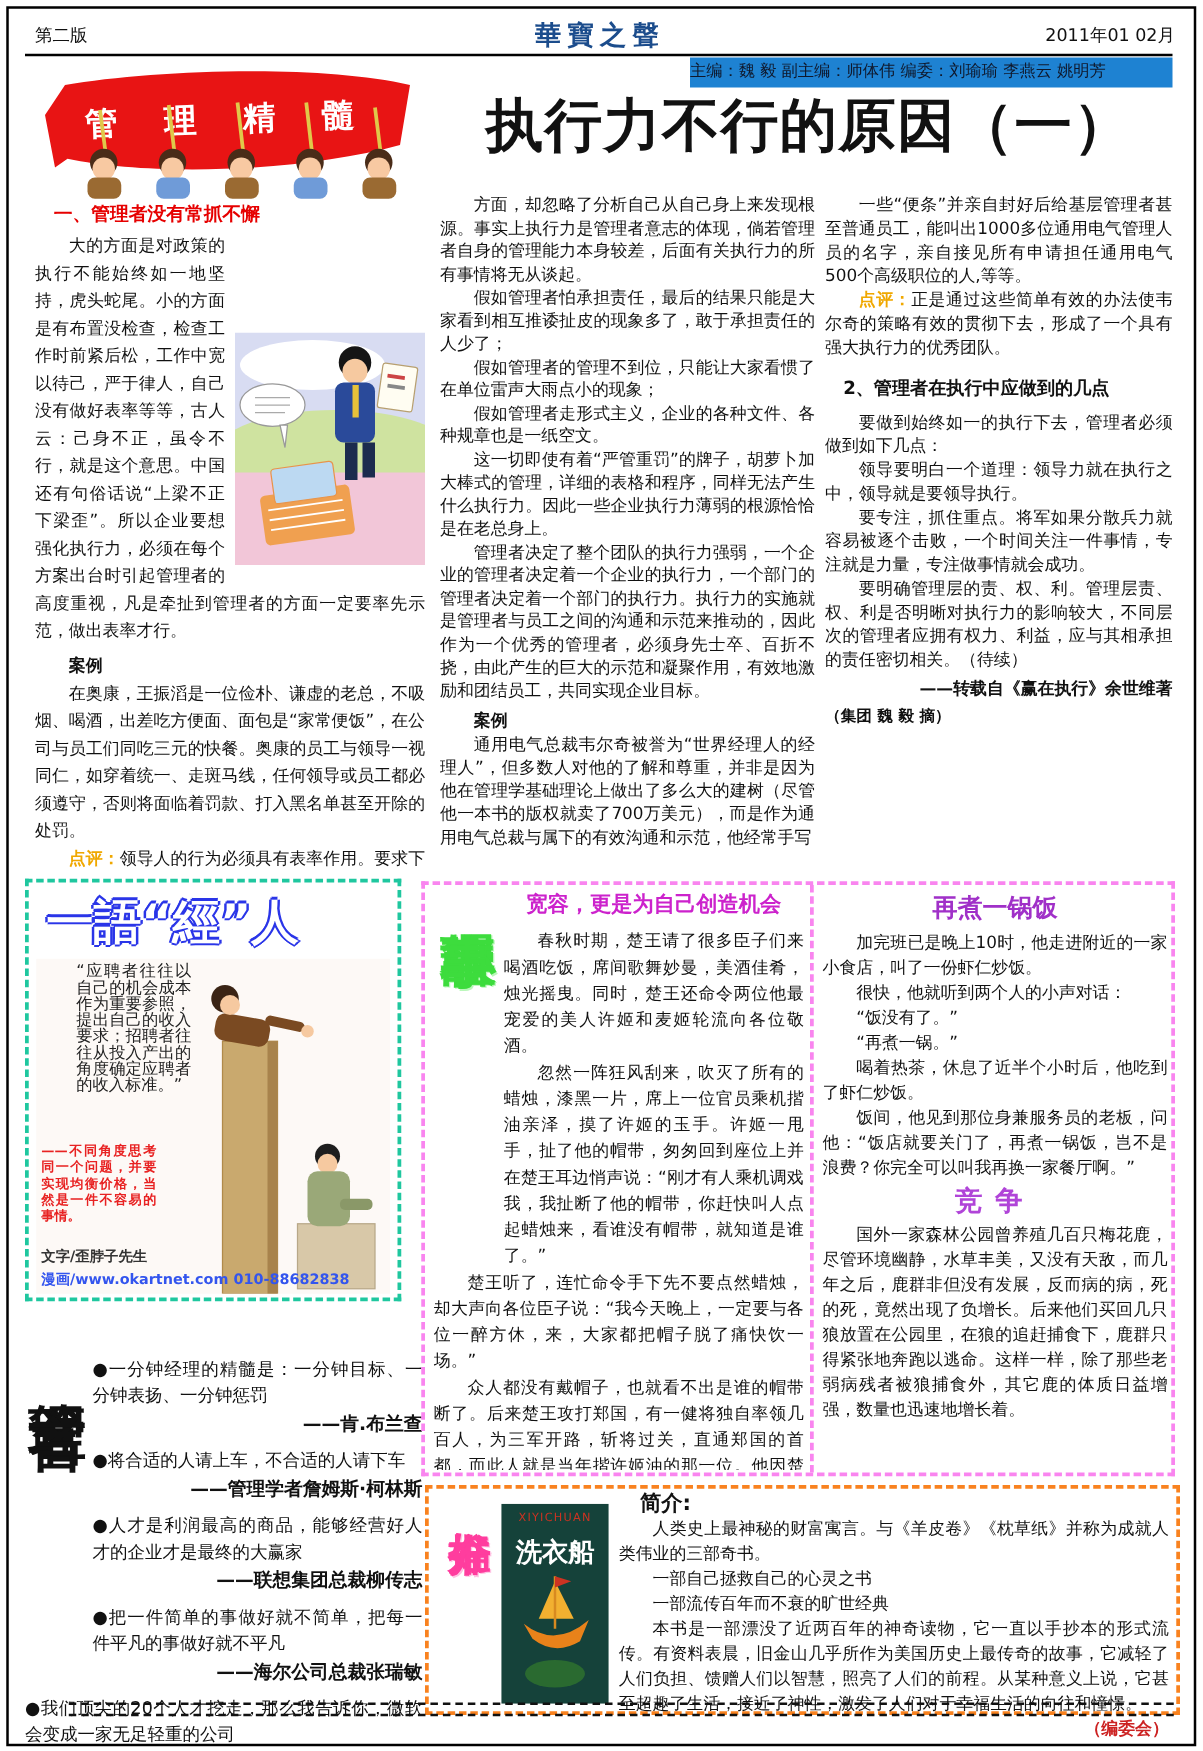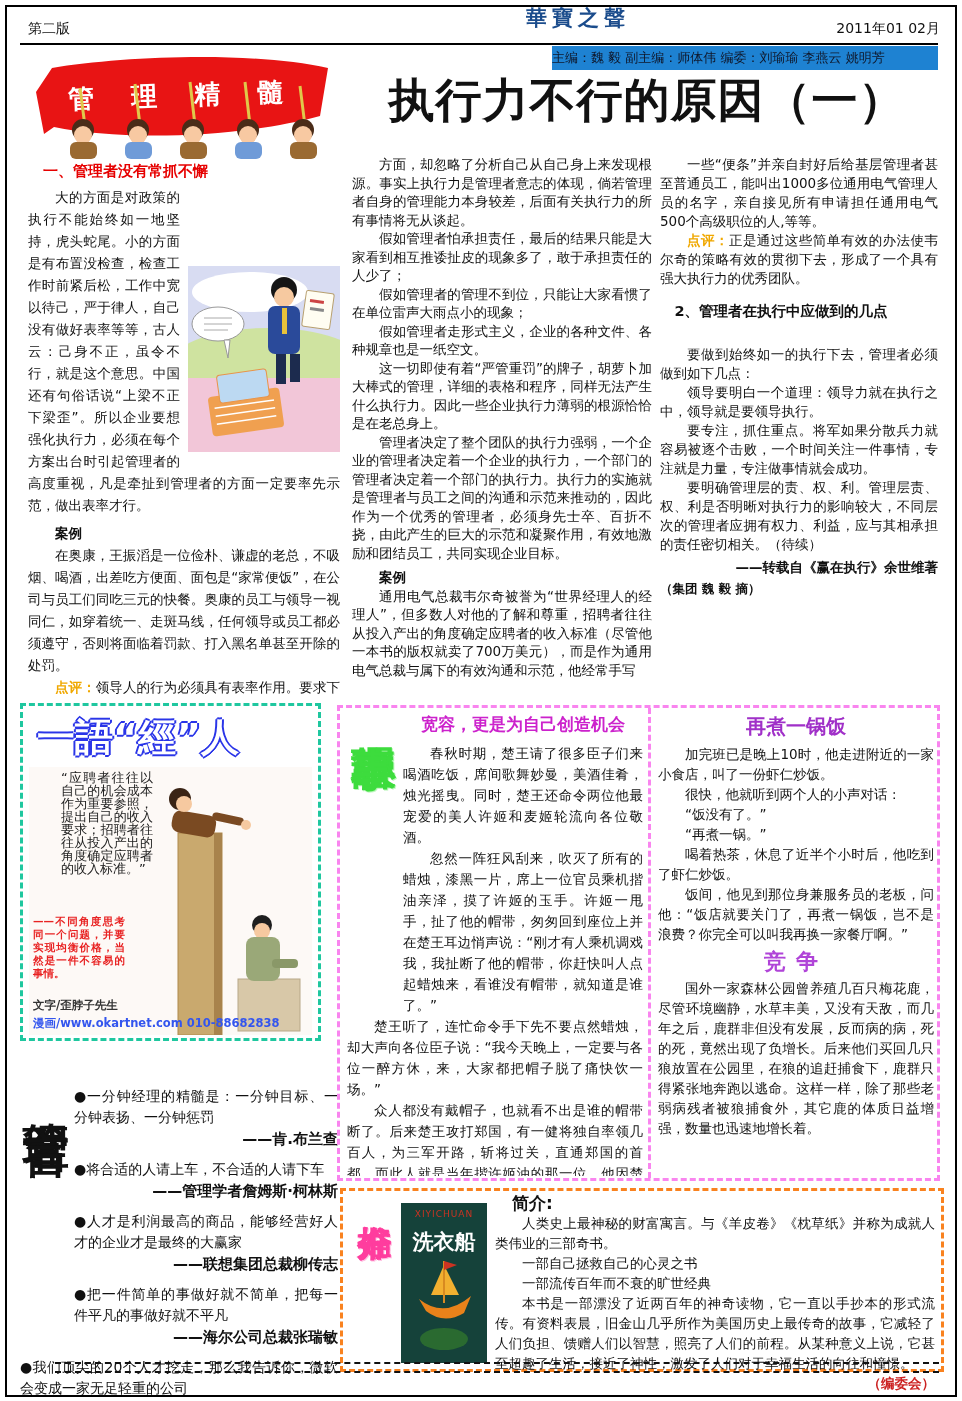--- a/index.html
+++ b/index.html
@@ -1,37 +1,37 @@
 <!DOCTYPE html>
 <html><head>
 <meta charset="utf-8">
 <style>
   html,body{margin:0;padding:0;background:#fff;}
   .page{position:relative;width:962px;height:1401px;background:#fff;overflow:hidden;
         font-family:"DejaVu Sans","Liberation Sans",sans-serif;color:#111;}
   .frame{position:absolute;left:5px;top:5px;width:948px;height:1388px;border:2px solid #000;}
   
   .edition{position:absolute;left:28px;top:20px;font-size:14px;}
-  .masthead{position:absolute;left:330px;top:4px;width:300px;text-align:right;
+  .masthead{position:absolute;left:330px;top:14px;width:300px;text-align:center;
             font-size:21px;font-weight:bold;color:#1b4c8c;letter-spacing:5px;}
   .issue-date{position:absolute;left:780px;top:20px;width:160px;text-align:right;font-size:14px;}
   .head-rule{position:absolute;left:20px;top:43px;width:918px;border-top:2px solid #000;}
   .editors{position:absolute;left:552px;top:46px;width:386px;height:24px;background:#1e82d2;
            color:#0f172a;font-size:13px;line-height:24px;padding-left:0;box-sizing:border-box;white-space:nowrap;}
   
   .banner{position:absolute;left:28px;top:54px;width:308px;height:110px;}
   .headline{position:absolute;left:348px;top:70px;width:598px;text-align:center;
             font-size:46px;font-weight:800;letter-spacing:1px;}
   
   .col{position:absolute;font-size:13.5px;text-align:justify;overflow:hidden;}
   .col1{left:28px;top:160px;width:312px;height:534px;line-height:22px;}
   .col2{left:352px;top:155px;width:300px;height:540px;line-height:18.5px;}
   .col3{left:660px;top:155px;width:278px;height:540px;line-height:19px;}
   .p{margin:0;text-indent:2em;}
-  .sp{margin-top:24px;}
+  .sp{margin-top:8px;}
   .red-h{color:#e60000;font-weight:bold;font-size:15px;margin:0 0 4px 0;text-indent:1em;}
   .case-h{font-weight:bold;margin:6px 0 0 0;text-indent:2em;}
   .sub-h{font-weight:bold;font-size:14.5px;margin:14px 0 8px 0;text-indent:1em;}
   .cmt{color:#f0a800;font-weight:bold;}
   .src{margin:4px 0 0 0;text-align:right;font-weight:bold;}
   .byl{margin:2px 0 0 0;font-weight:bold;font-size:12.5px;}
   .float-cartoon{float:right;width:152px;height:186px;margin:80px 0 4px 8px;}
   
   .yiyu-box{position:absolute;left:20px;top:703px;width:301px;height:338px;
             border:3px dashed #1fc79f;box-sizing:border-box;background:#fff;}
@@ -172,21 +172,21 @@
   </div>
 
   <div class="col col2">
     <p class="p">方面，却忽略了分析自己从自己身上来发现根源。事实上执行力是管理者意志的体现，倘若管理者自身的管理能力本身较差，后面有关执行力的所有事情将无从谈起。</p>
     <p class="p">假如管理者怕承担责任，最后的结果只能是大家看到相互推诿扯皮的现象多了，敢于承担责任的人少了；</p>
     <p class="p">假如管理者的管理不到位，只能让大家看惯了在单位雷声大雨点小的现象；</p>
     <p class="p">假如管理者走形式主义，企业的各种文件、各种规章也是一纸空文。</p>
     <p class="p">这一切即使有着“严管重罚”的牌子，胡萝卜加大棒式的管理，详细的表格和程序，同样无法产生什么执行力。因此一些企业执行力薄弱的根源恰恰是在老总身上。</p>
     <p class="p">管理者决定了整个团队的执行力强弱，一个企业的管理者决定着一个企业的执行力，一个部门的管理者决定着一个部门的执行力。执行力的实施就是管理者与员工之间的沟通和示范来推动的，因此作为一个优秀的管理者，必须身先士卒、百折不挠，由此产生的巨大的示范和凝聚作用，有效地激励和团结员工，共同实现企业目标。</p>
     <p class="case-h sp">案例</p>
-    <p class="p">通用电气总裁韦尔奇被誉为“世界经理人的经理人”，但多数人对他的了解和尊重，招聘者往往从投入产出的角度确定应聘者的收入标准（尽管他一本书的版权就卖了700万美元），而是作为通用电气总裁与属下的有效沟通和示范，他经常手写</p>
+    <p class="p">通用电气总裁韦尔奇被誉为“世界经理人的经理人”，但多数人对他的了解和尊重，并非是因为他在管理学基础理论上做出了多么大的建树（尽管他一本书的版权就卖了700万美元），而是作为通用电气总裁与属下的有效沟通和示范，他经常手写</p>
   </div>
 
   <div class="col col3">
     <p class="p">一些“便条”并亲自封好后给基层管理者甚至普通员工，能叫出1000多位通用电气管理人员的名字，亲自接见所有申请担任通用电气500个高级职位的人,等等。</p>
     <p class="p"><span class="cmt">点评：</span><span>正是通过这些简单有效的办法使韦尔奇的策略有效的贯彻下去，形成了一个具有强大执行力的优秀团队。</span></p>
     <h4 class="sub-h">2、管理者在执行中应做到的几点</h4>
     <p class="p sp">要做到始终如一的执行下去，管理者必须做到如下几点：</p>
     <p class="p">领导要明白一个道理：领导力就在执行之中，领导就是要领导执行。</p>
     <p class="p">要专注，抓住重点。将军如果分散兵力就容易被逐个击败，一个时间关注一件事情，专注就是力量，专注做事情就会成功。</p>
     <p class="p">要明确管理层的责、权、利。管理层责、权、利是否明晰对执行力的影响较大，不同层次的管理者应拥有权力、利益，应与其相承担的责任密切相关。（待续）</p>

